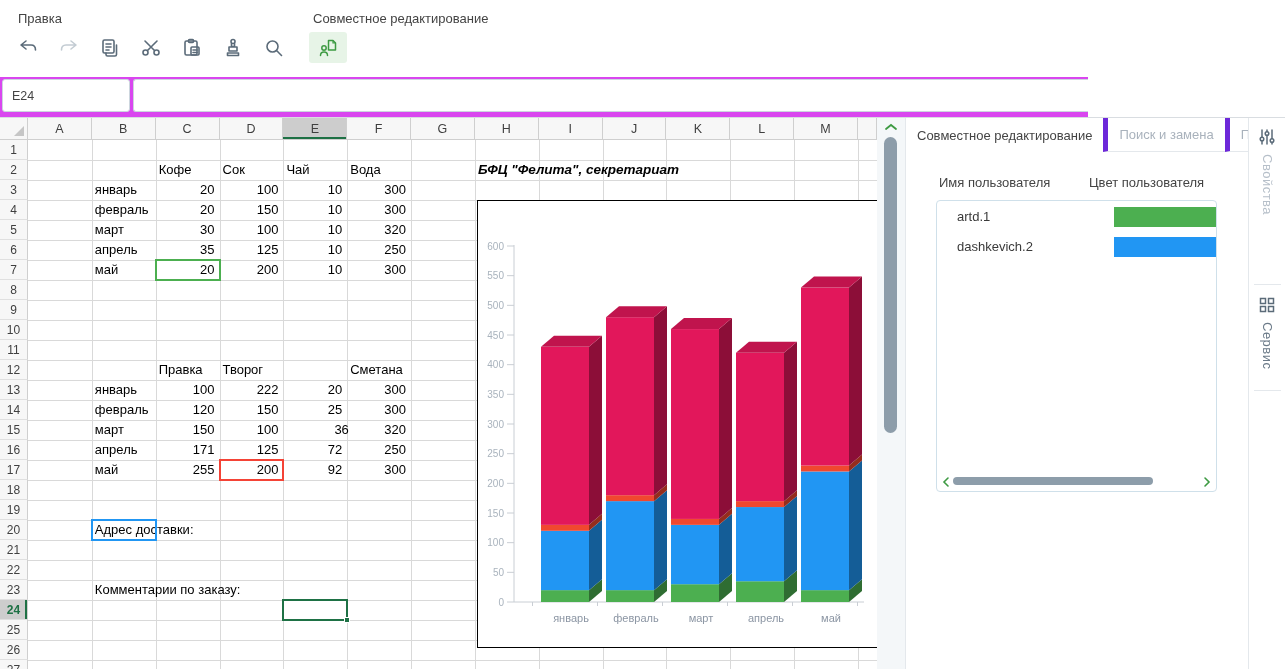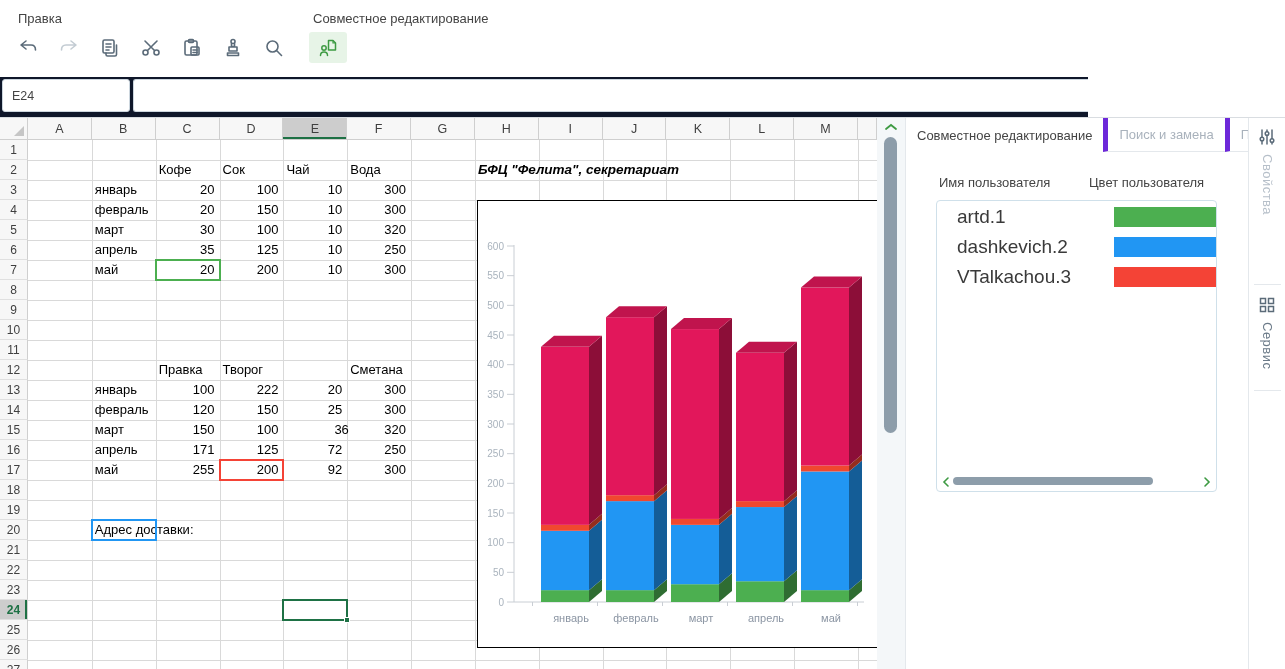--- a/index.html
+++ b/index.html
@@ -15,21 +15,21 @@
   .tb-icons { position:absolute; left:14px; top:34px; display:flex; gap:13px; align-items:center; }
   .tb-btn { width:28px; height:28px; display:flex; align-items:center; justify-content:center;
     background:transparent; border:none; cursor:pointer; }
   .tb-btn svg { width:22px; height:22px; }
   .icon-stroke { stroke:#5b6b79; fill:none; stroke-width:1.6; stroke-linecap:round; stroke-linejoin:round; }
   .icon-disabled { stroke:#c3ccd3; }
   .collab-btn { position:absolute; left:309px; top:32px; width:38px; height:31px; border:none;
     background:#e7f4e7; border-radius:3px; display:flex; align-items:center; justify-content:center; cursor:pointer; }
 
   
-  .formula-row { position:absolute; left:0; top:77px; width:1088px; height:40px; background:#0f172a; }
+  .formula-row { position:absolute; left:0; top:77px; width:1088px; height:40px; background:#d946ef; }
   .name-box { position:absolute; left:2px; top:2px; width:128px; height:33px; background:#fff;
     border:1px solid #ccd6de; border-radius:3px; font-size:12.5px; color:#444;
     display:flex; align-items:center; padding-left:9px; }
   .formula-input { position:absolute; left:133px; top:2px; right:0; height:33px; background:#fff;
     border:1px solid #ccd6de; border-right:none; border-radius:3px 0 0 3px; font-size:13px; color:#444;
     padding:0 8px; outline:none; font-family:"Liberation Sans",sans-serif; }
 
   
   .content { position:absolute; left:0; top:117px; width:1285px; height:552px; border-top:1px solid #d9dde1; }
 
@@ -70,21 +70,21 @@
   .tabs { position:absolute; left:0; top:0; right:0; height:34px; display:flex; align-items:stretch; }
   .tab { font-size:13px; display:flex; align-items:center; padding:0 11px; white-space:nowrap; cursor:pointer; }
   .tab.active { color:#444; }
   .tab.inactive { color:#a9b2bc; border-left:5px solid #6d28d9; border-bottom:1px solid #e4e8ec; }
   .tab-fill { flex:1; border-bottom:1px solid #e4e8ec; }
   .panel-cols { position:absolute; top:57px; font-size:13px; color:#444; white-space:nowrap; }
   .pc-name { left:33px; } .pc-color { left:183px; }
   .user-box { position:absolute; left:30px; top:82px; width:281px; height:292px;
     border:1px solid #cfe0ea; border-radius:4px; background:#fff; }
   .user-row { position:absolute; left:0; width:100%; height:20px; }
-  .user-name { position:absolute; left:20px; top:0; height:20px; line-height:20px; font-size:19px; color:#3a3a3a; }
+  .user-name { position:absolute; left:20px; top:0; height:20px; line-height:20px; font-size:13px; color:#3a3a3a; }
   .user-color { position:absolute; left:177px; top:0; width:102px; height:20px; }
   .ubox-scroll-thumb { position:absolute; left:16px; bottom:6px; width:200px; height:8px;
     background:#8d9daa; border-radius:4px; }
   .ubox-chev { position:absolute; bottom:3px; }
   .chev-l { left:4px; } .chev-r { right:4px; }
 
   
   .side-toolbar { position:absolute; left:1248px; top:0; width:37px; height:552px; background:#fff;
     border-left:1px solid #e4e8ec; }
   .vtab { position:absolute; left:0; width:100%; display:flex; flex-direction:column; align-items:center; cursor:pointer; }
@@ -385,20 +385,21 @@
         <div class="cell-text num" style="left: 155.692px; top: 322px; width: 58.846px;">171</div>
         <div class="cell-text num" style="left: 219.538px; top: 322px; width: 58.846px;">125</div>
         <div class="cell-text num" style="left: 283.384px; top: 322px; width: 58.846px;">72</div>
         <div class="cell-text num" style="left: 347.23px; top: 322px; width: 58.846px;">250</div>
         <div class="cell-text" style="left: 94.846px; top: 342px; width: 260px;">май</div>
         <div class="cell-text num" style="left: 155.692px; top: 342px; width: 58.846px;">255</div>
         <div class="cell-text num" style="left: 219.538px; top: 342px; width: 58.846px;">200</div>
         <div class="cell-text num" style="left: 283.384px; top: 342px; width: 58.846px;">92</div>
         <div class="cell-text num" style="left: 347.23px; top: 342px; width: 58.846px;">300</div>
         <div class="cell-text" style="left: 94.846px; top: 402px; width: 260px;">Адрес доставки:</div>
+        <div class="cell-text" style="left: 94.846px; top: 462px; width: 260px;">Комментарии по заказу:</div>
         <div class="cell-text sheet-title" style="left: 477.922px; top: 42px; width: 320px; font-size: 13.5px;">БФЦ "Фелита", секретариат</div>
         <div class="marker" style="left: 154.692px; top: 141px; width: 65.846px; height: 22px; border: 2px solid rgb(76, 175, 80);"></div>
         <div class="marker" style="left: 218.538px; top: 341px; width: 65.846px; height: 22px; border: 2px solid rgb(244, 67, 54);"></div>
         <div class="marker" style="left: 90.846px; top: 401px; width: 65.846px; height: 22px; border: 2px solid rgb(33, 150, 243);"></div>
         <div class="active-sel" style="left: 282.384px; top: 481px; width: 65.846px; height: 22px;">
           <div class="fill-handle"></div>
         </div>
       </div>
 
     <div class="vscroll">
@@ -425,24 +426,20 @@
         <svg class="ubox-chev chev-r" width="10" height="12" viewBox="0 0 10 12">
           <path d="M3 2 L7 6 L3 10" fill="none" stroke="#3d9a42" stroke-width="1.6" stroke-linecap="round"></path>
         </svg>
       <div class="user-row" style="top: 6px;">
             <div class="user-name">artd.1</div>
             <div class="user-color" style="background: rgb(76, 175, 80);"></div>
           </div>
           <div class="user-row" style="top: 36px;">
             <div class="user-name">dashkevich.2</div>
             <div class="user-color" style="background: rgb(33, 150, 243);"></div>
-          </div>
-          <div class="user-row" style="top: 66px;">
-            <div class="user-name">VTalkachou.3</div>
-            <div class="user-color" style="background: rgb(244, 67, 54);"></div>
           </div>
         </div>
     </div>
 
     <div class="side-toolbar">
       <div class="vtab" style="top:10px;">
         <svg width="18" height="18" viewBox="0 0 18 18">
           <g stroke="#5b6b79" stroke-width="1.5" fill="none" stroke-linecap="round">
             <path d="M4 2 v14 M9 2 v14 M14 2 v14"></path>
             <circle cx="4" cy="11" r="1.8" fill="#fff"></circle>

